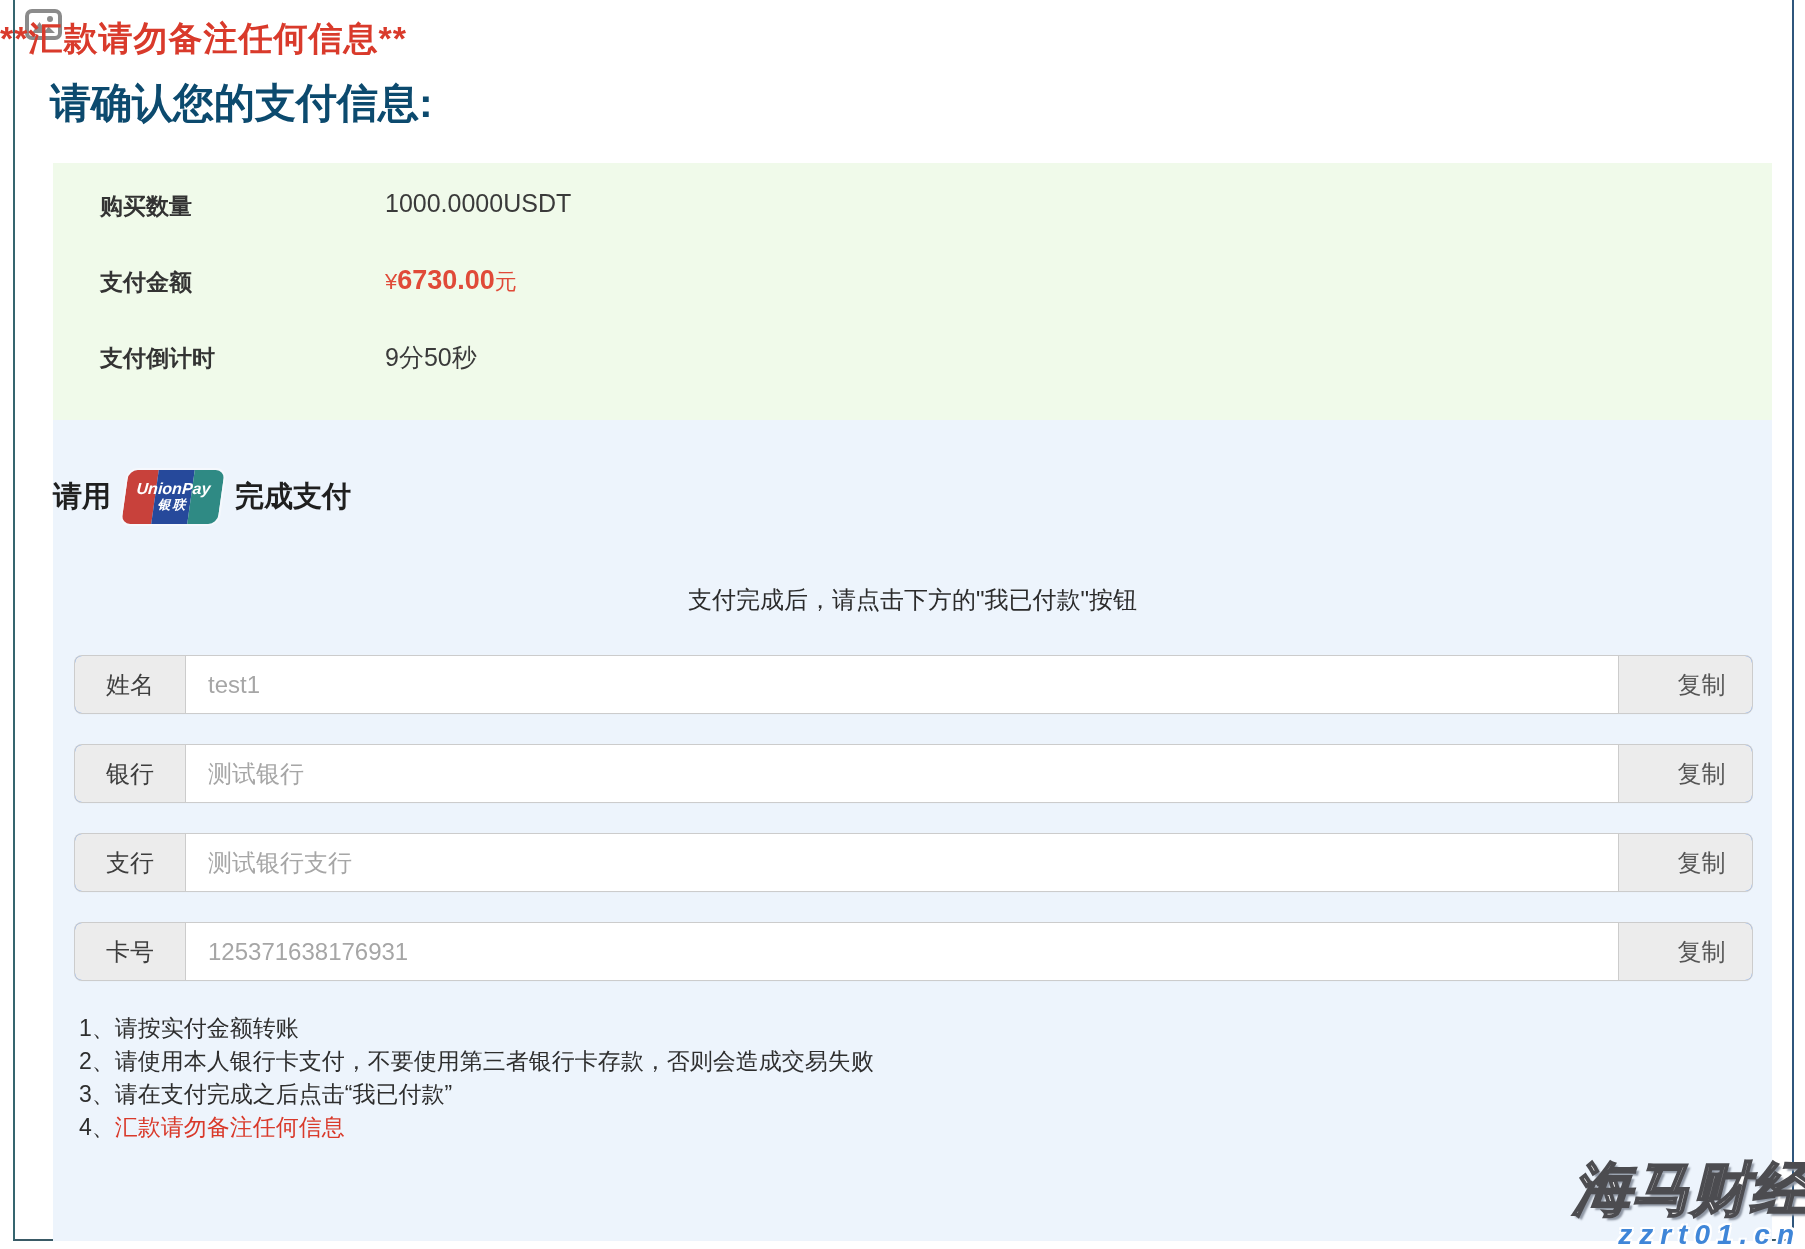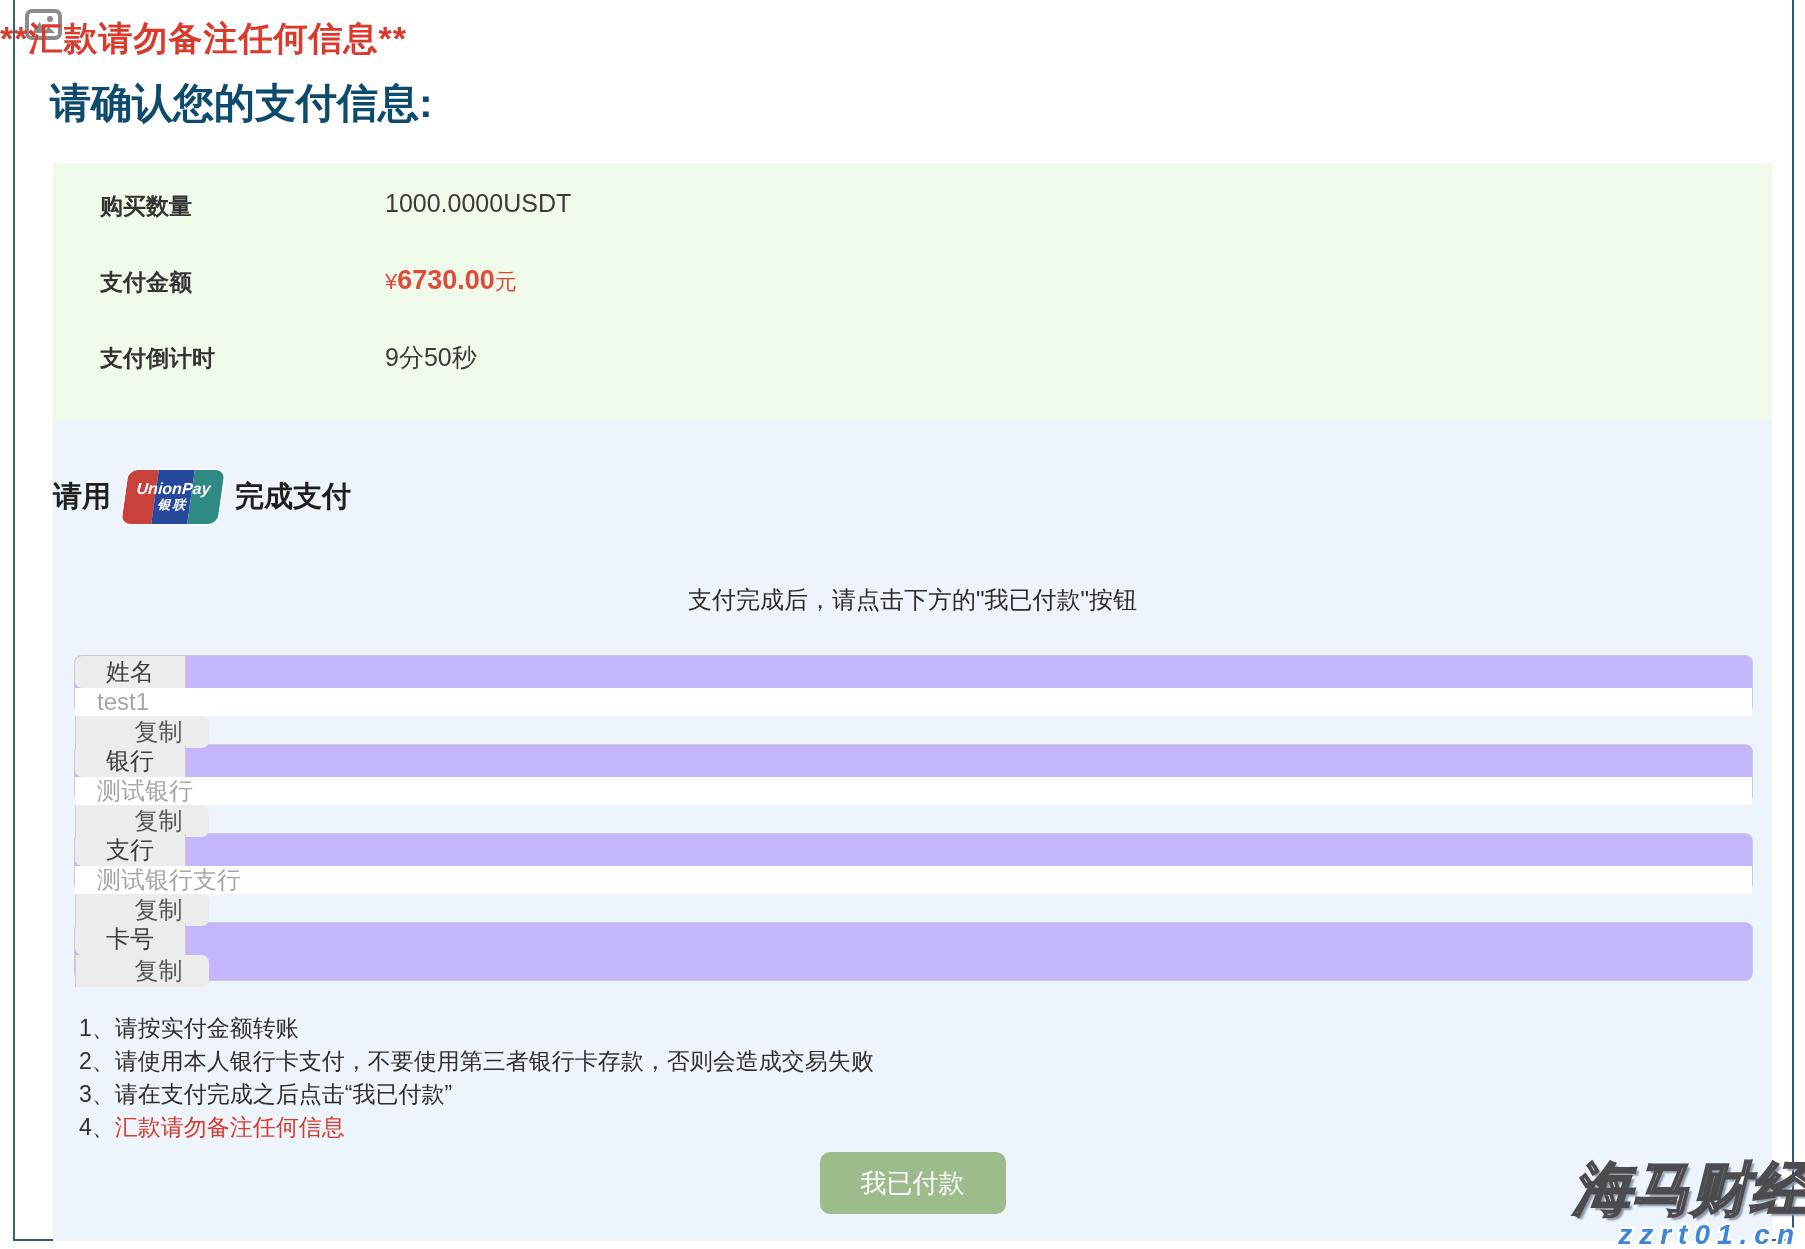--- a/index.html
+++ b/index.html
@@ -52,22 +52,22 @@
   .uptext{
     position:absolute;inset:0;color:#fff;font-style:italic;font-weight:bold;
     text-align:center;line-height:1.1;padding-top:10px;transform:skewX(4deg);
   }
   .uptext .up-en{font-size:16px;display:block;}
   .uptext .up-cn{font-size:13px;display:block;letter-spacing:2px;}
   .pay-note{margin-top:60px;text-align:center;font-size:24px;color:#2b2b2b;}
   
   .fields{margin:40px 20px 0 22px;}
   .frow{
-    display:flex;height:57px;margin-bottom:32px;background:#c4b5fd;
-    border-radius:7px;box-shadow:0 0 0 1px #cccccc, 0 1px 2px rgba(0,0,0,0.06);flex-direction:column;
+    display:flex;height:57px;margin-bottom:32px;background:#3b82f6;
+    border-radius:7px;box-shadow:0 0 0 1px #cccccc, 0 1px 2px rgba(0,0,0,0.06);
   }
   .flabel{
     width:110px;background:#ececec;border-right:1px solid #cccccc;border-radius:7px 0 0 7px;
     display:flex;align-items:center;justify-content:center;font-size:24px;color:#3d3d3d;
   }
   .frow input{
     flex:1;border:none;outline:none;background:#ffffff;min-width:0;
     font-size:24px;color:#a6a6a6;padding:0 22px;font-family:inherit;
   }
   .fcopy{
@@ -157,31 +157,31 @@
       <input type="text" readonly="" value="测试银行" style="">
       <span class="fcopy">复制</span>
     </div>
     <div class="frow">
       <span class="flabel">支行</span>
       <input type="text" readonly="" value="测试银行支行" style="">
       <span class="fcopy">复制</span>
     </div>
     <div class="frow">
       <span class="flabel">卡号</span>
+      <input type="text" readonly="" value="125371638176931" style="">
       <span class="fcopy">复制</span>
     </div>
   </div>
 
   <div class="instructions">
     <div class="instr"><span>1、</span><span>请按实付金额转账</span></div>
     <div class="instr"><span>2、</span><span>请使用本人银行卡支付，不要使用第三者银行卡存款，否则会造成交易失败</span></div>
     <div class="instr"><span>3、</span><span>请在支付完成之后点击“我已付款”</span></div>
     <div class="instr"><span>4、</span><span class="red">汇款请勿备注任何信息</span></div>
   </div>
 
-  <button class="paybtn">我已付款</button>
 
 </div>
 
 <div class="watermark">
   <div class="wm-brand">海马财经</div>
   <div class="wm-site">zzrt01.cn</div>
 </div>
 
 </body></html>

